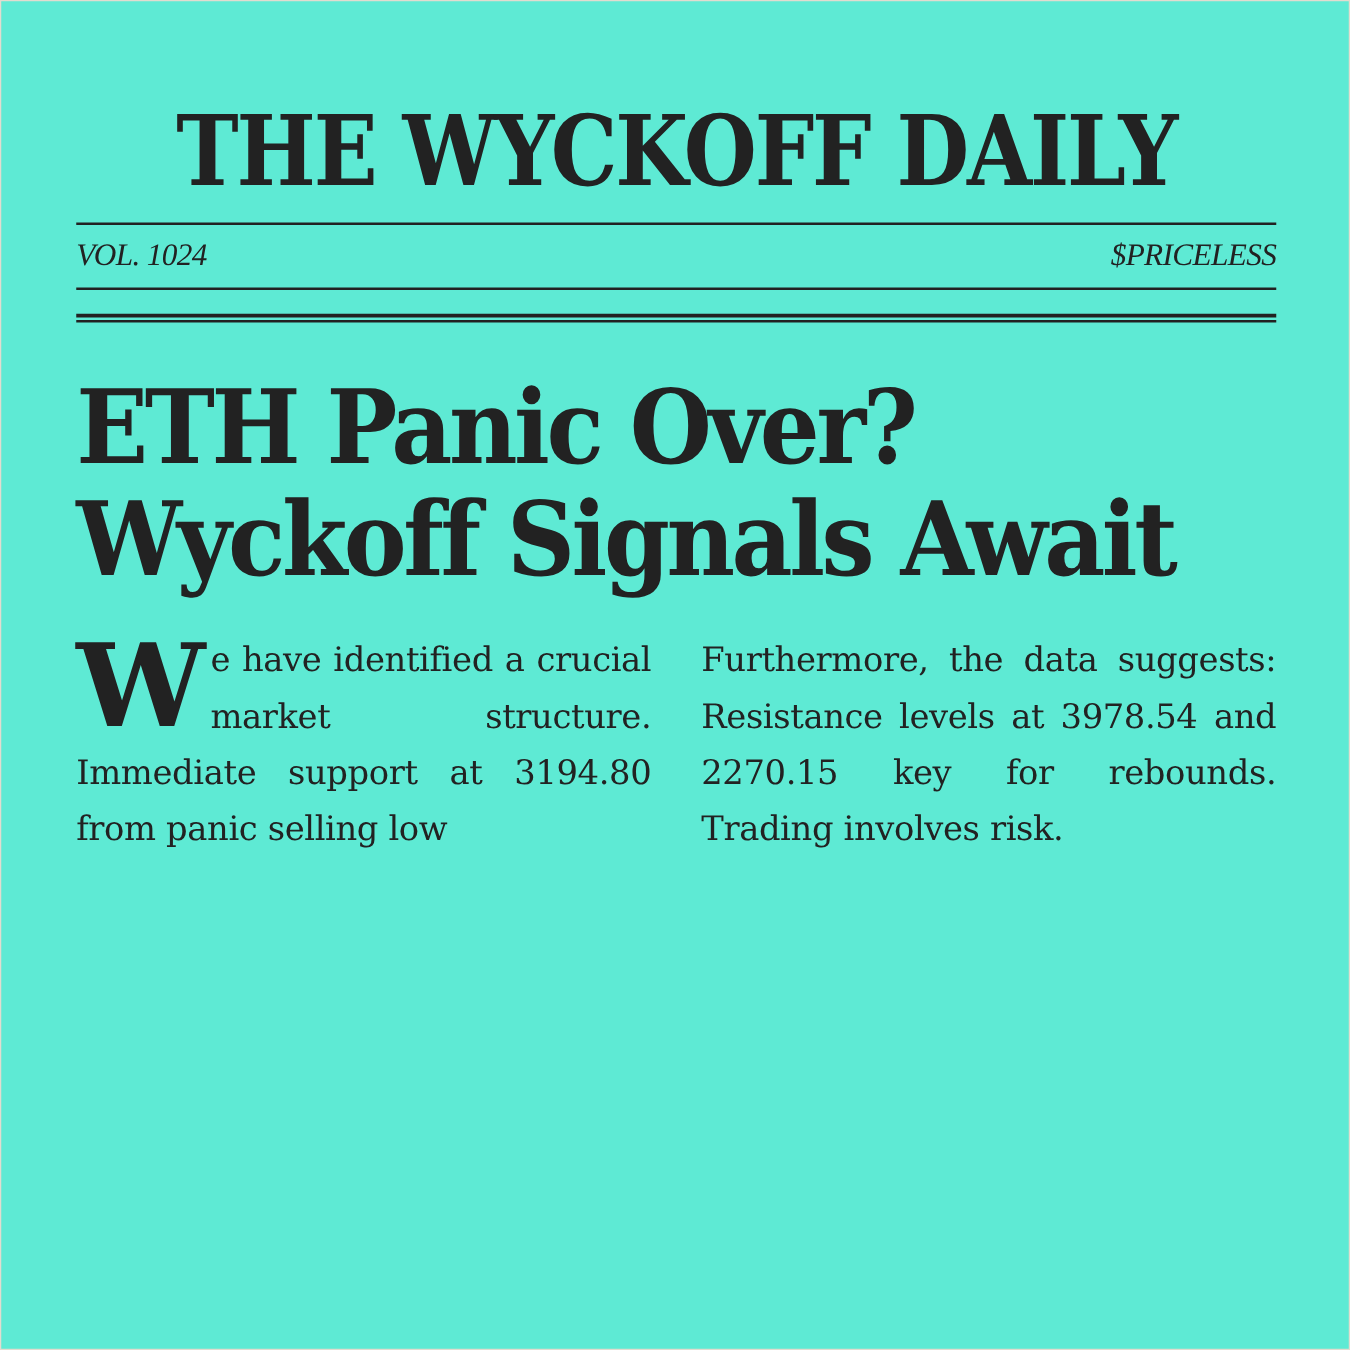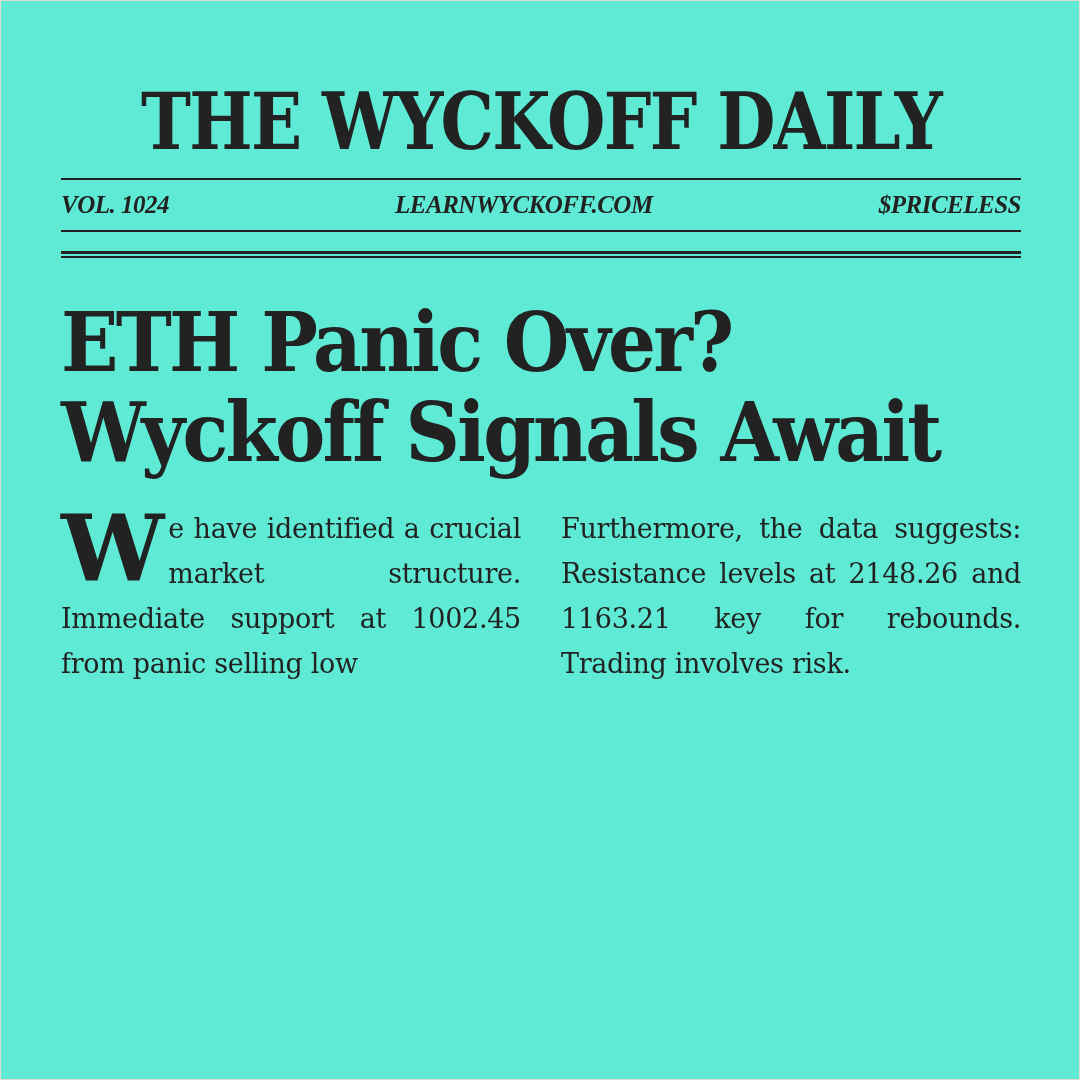--- a/index.html
+++ b/index.html
@@ -55,21 +55,21 @@
       height: 48px;
       display: flex;
       justify-content: space-between;
       align-items: center;
       font-family: "Liberation Serif", serif;
       font-style: italic;
       font-size: 25px;
       color: #222222;
       letter-spacing: -0.5px;
     }
-    .info-bar span { display: block; font-weight: bold; }
+    .info-bar span { display: block; }
     .headline {
       position: absolute;
       left: 60px;
       top: 296px;
       width: 980px;
       font-family: "DejaVu Serif", serif;
       font-weight: bold;
       font-size: 82px;
       line-height: 90px;
       letter-spacing: -3px;
@@ -113,36 +113,35 @@
 <body>
 
 <div class="page">
 
   <div class="masthead">THE WYCKOFF DAILY</div>
 
   <div class="rule top"></div>
 
   <div class="info-bar">
     <span>VOL. 1024</span>
-    <span>LEARNWYCKOFF.COM</span>
     <span>$PRICELESS</span>
   </div>
 
   <div class="rule mid"></div>
   <div class="rule dbl1"></div>
   <div class="rule dbl2"></div>
 
   <h1 class="headline">
     <span>ETH Panic Over?</span>
     <span>Wyckoff Signals Await</span>
   </h1>
 
   <div class="columns">
     <div class="col">
       <span class="dropcap">W</span>
-      <span>e have identified a crucial market structure. Immediate support at 1002.45 from panic selling low</span>
+      <span>e have identified a crucial market structure. Immediate support at 3194.80 from panic selling low</span>
     </div>
     <div class="col">
-      <span>Furthermore, the data suggests: Resistance levels at 2148.26 and 1163.21 key for rebounds. Trading involves risk.</span>
+      <span>Furthermore, the data suggests: Resistance levels at 3978.54 and 2270.15 key for rebounds. Trading involves risk.</span>
     </div>
   </div>
 
 </div>
 
 </body></html>

